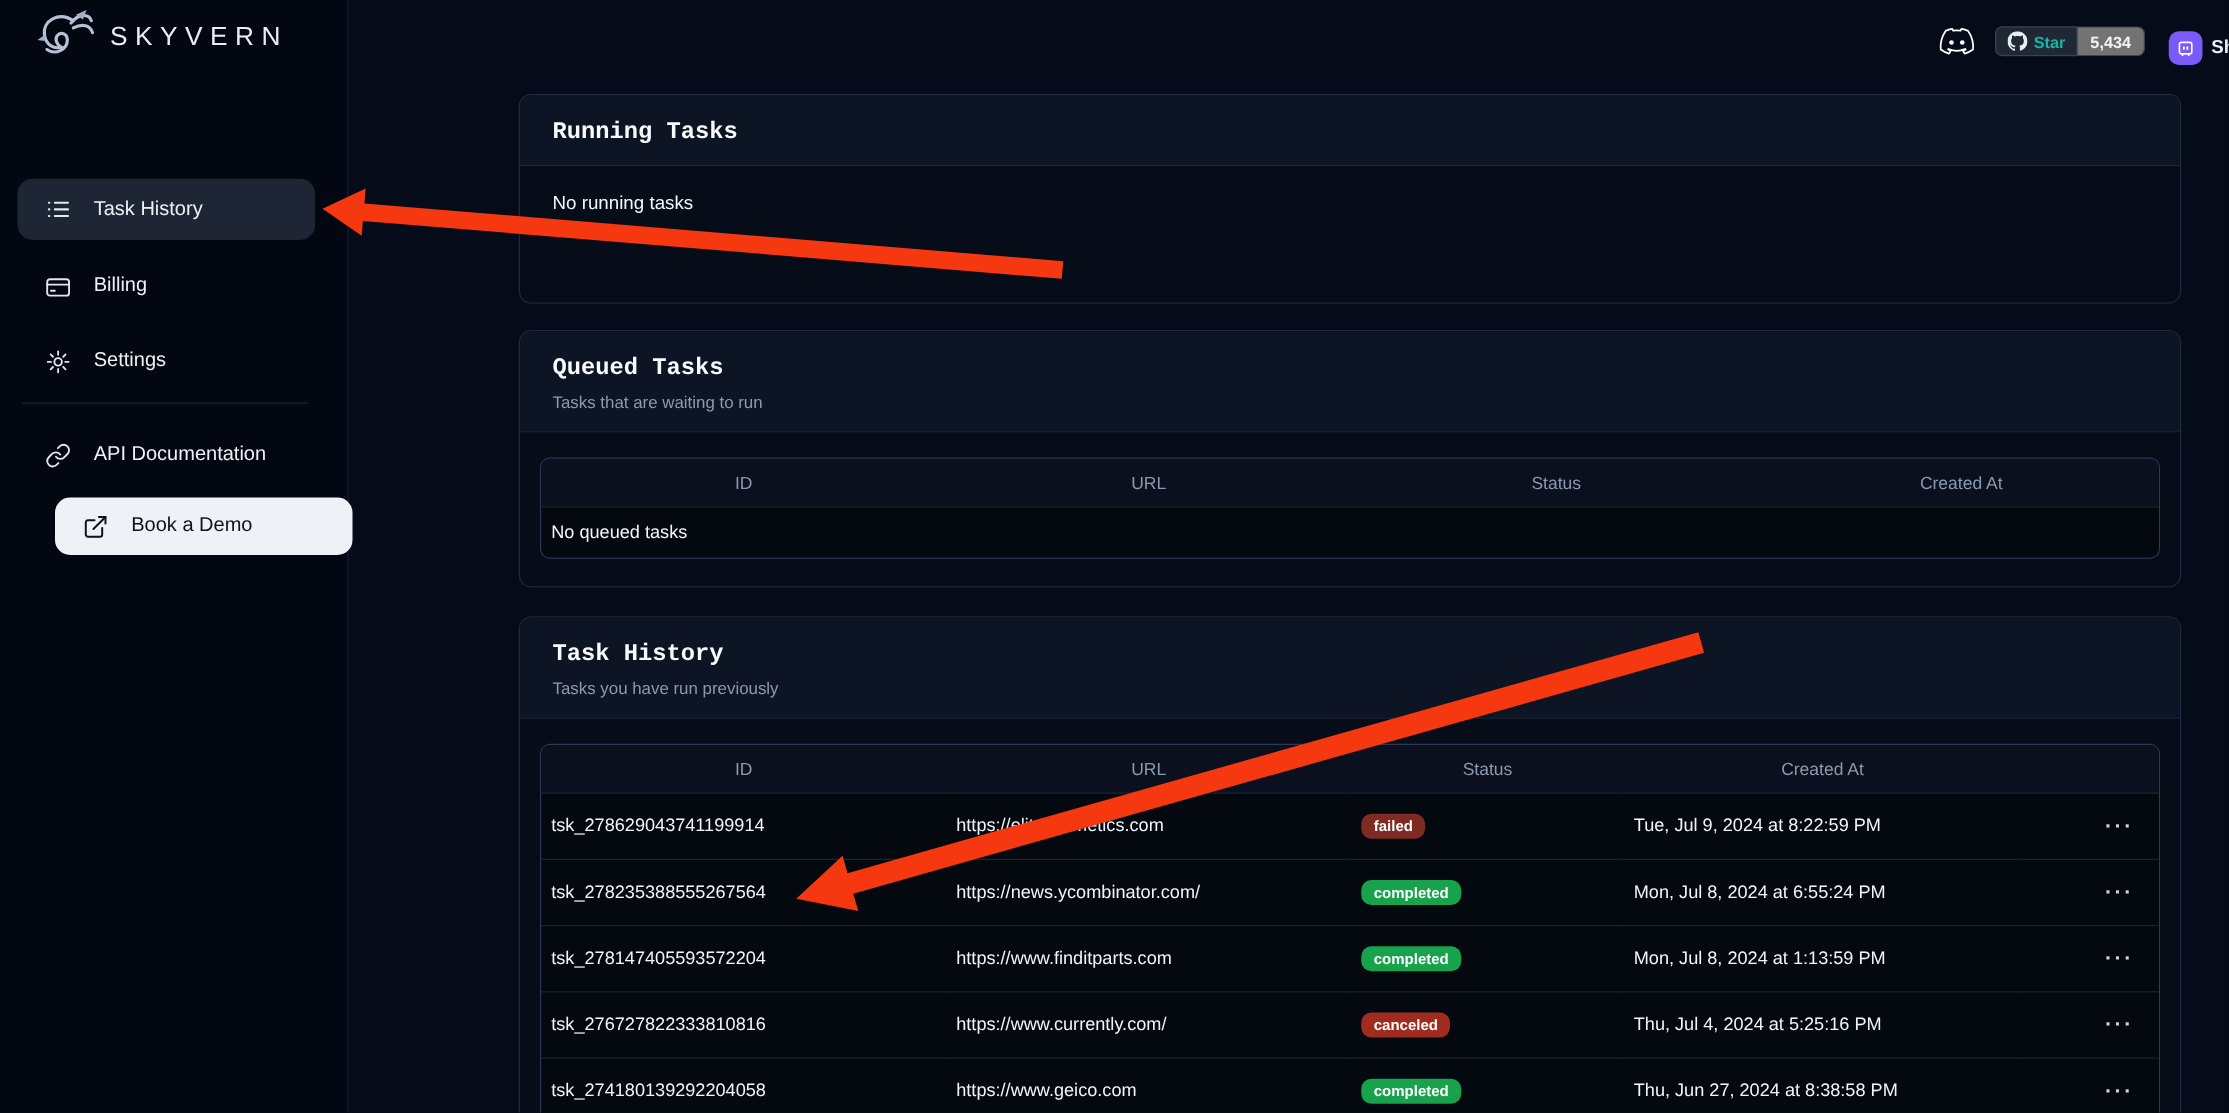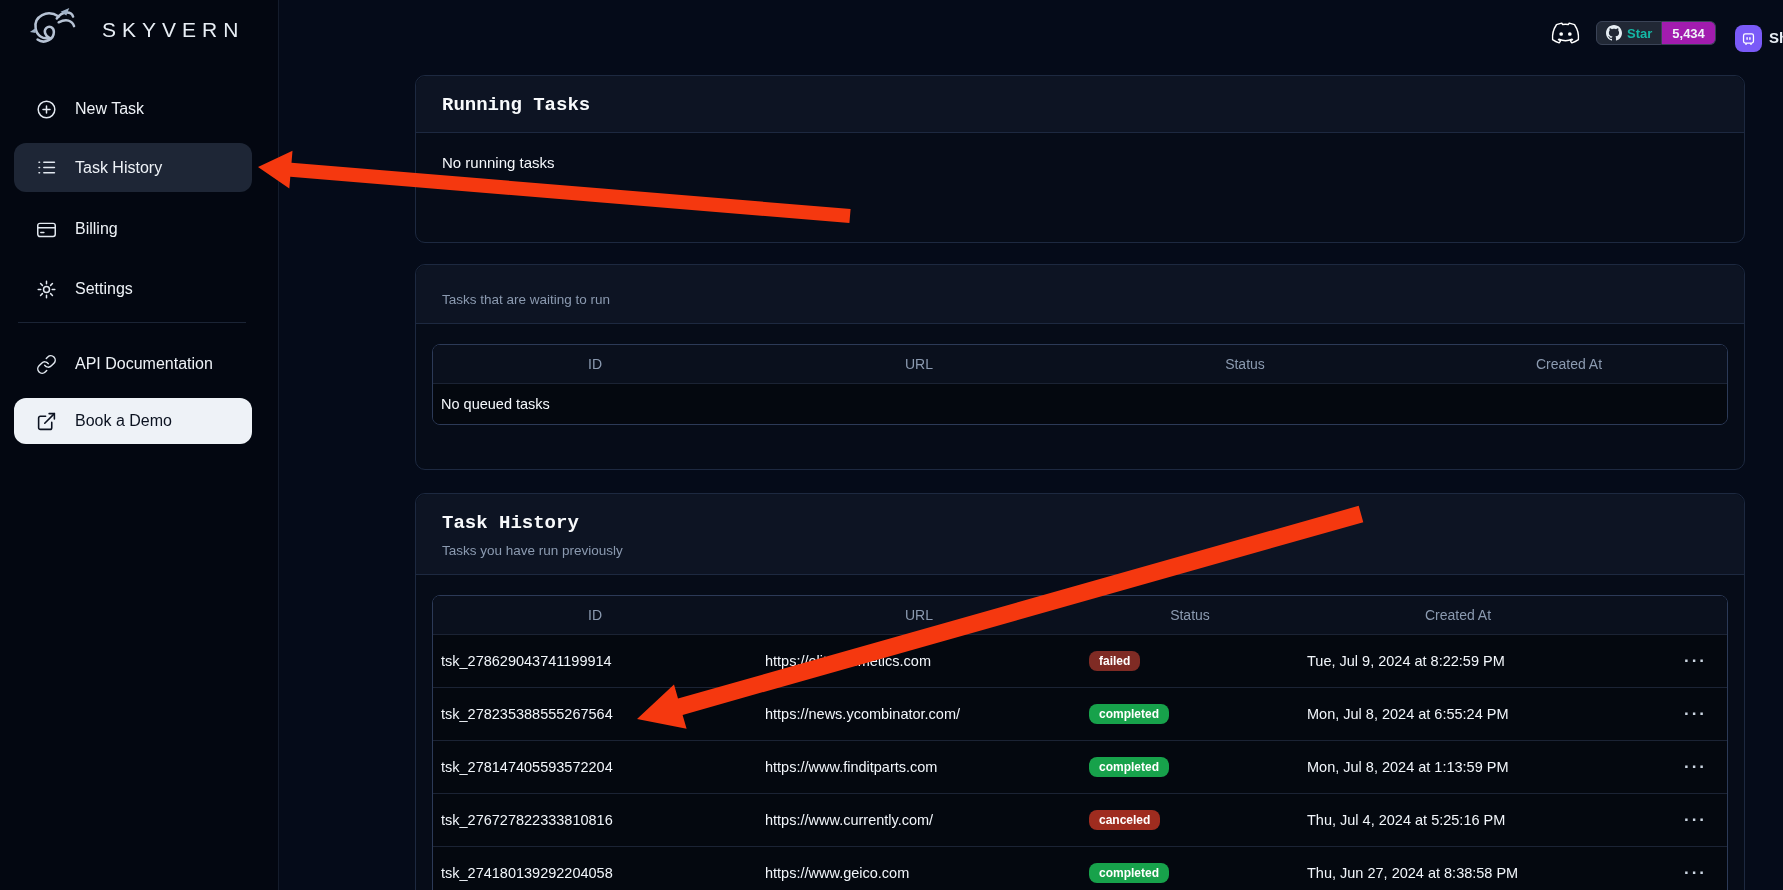--- a/index.html
+++ b/index.html
@@ -3,35 +3,35 @@
 <meta charset="utf-8">
 <style>
   html,body{margin:0;padding:0;}
   body{
     width:1783px;height:890px;position:relative;overflow:hidden;
     background:#050b19;font-family:"Liberation Sans","DejaVu Sans",sans-serif;
     color:#f1f5f9;-webkit-font-smoothing:antialiased;
   }
   
   .sidebar{position:absolute;left:0;top:0;width:278px;height:890px;background:#030711;border-right:1px solid #141c2c;}
-  .logo{position:absolute;left:24px;top:6px;display:flex;align-items:center;gap:24px;}
+  .logo{position:absolute;left:24px;top:6px;display:flex;align-items:center;gap:10px;}
   .logo-text{font-size:21px;letter-spacing:6px;color:#e8eef5;font-weight:400;}
   .nav-item{position:absolute;left:14px;width:238px;height:46px;display:flex;align-items:center;gap:18px;padding-left:22px;box-sizing:border-box;border-radius:12px;cursor:pointer;}
   .nav-item .lbl{font-size:16px;color:#eef2f7;}
   .nav-item.active{background:#1e2636;}
   .nav-divider{position:absolute;left:18px;top:322px;width:228px;height:1px;background:#1b2435;}
-  .nav-item.demo{background:#eef2f7;}
+  .nav-item.demo{background:#eef2f7;margin-left:30px;}
   .nav-item.demo .lbl{color:#0b1220;font-weight:500;}
   .icon20{width:21px;height:21px;flex:none;}
   
   .top-cluster{position:absolute;top:0;left:0;width:1783px;height:56px;}
   .discord{position:absolute;left:1550px;top:20px;width:31px;height:26px;cursor:pointer;}
   .star-widget{position:absolute;left:1596px;top:21px;height:24px;display:flex;cursor:pointer;}
   .star-left{display:flex;align-items:center;gap:5px;padding:0 9px;background:#212835;border:1px solid #3a4356;border-radius:6px 0 0 6px;font-size:13px;font-weight:700;color:#14b8a6;}
-  .star-right{display:flex;align-items:center;padding:0 10px;background:#a21caf;border:1px solid #3a4356;border-left:none;border-radius:0 6px 6px 0;font-size:13px;font-weight:700;color:#f0f4f8;}
+  .star-right{display:flex;align-items:center;padding:0 10px;background:#737373;border:1px solid #3a4356;border-left:none;border-radius:0 6px 6px 0;font-size:13px;font-weight:700;color:#f0f4f8;}
   .avatar{position:absolute;left:1735px;top:25px;width:27px;height:27px;border-radius:8px;background:#7a5af8;display:flex;align-items:center;justify-content:center;cursor:pointer;}
   .user-frag{position:absolute;left:1769px;top:29px;font-size:15px;font-weight:600;color:#e8eef5;white-space:nowrap;}
   
   .card{position:absolute;left:415px;width:1330px;background:#060c18;border:1px solid #1d2940;border-radius:10px;box-sizing:border-box;}
   .card-header{background:#0d1423;border-bottom:1px solid #1d2940;border-radius:10px 10px 0 0;padding:18px 26px 16px 26px;}
   .card-title{font-size:19px;font-weight:700;color:#f8fafc;font-family:Liberation Mono, monospace;}
   .card-sub{font-size:13.5px;color:#8b9ab0;margin-top:9px;}
   .card-empty{padding:21px 26px;font-size:15px;color:#f5f8fc;}
   .tbl-wrap{margin:20px 16px;border:1px solid #2c3a57;border-radius:8px;overflow:hidden;}
   table{border-collapse:collapse;table-layout:fixed;width:1296px;background:#04080f;}
@@ -57,28 +57,20 @@
         <path d="M36 17 C44 13 50 15 52 21"></path>
       </g>
       <g fill="#9fb0c6">
         <path d="M38 6 L47 2 L44 10 Z"></path>
         <path d="M12 23 L6 27 L12 28 Z"></path>
       </g>
     </svg>
     <span class="logo-text">SKYVERN</span>
   </div>
 
-  <div class="nav-item" style="top:86px;">
-    <svg class="icon20" viewBox="0 0 24 24" fill="none" stroke="#e2e8f0" stroke-width="1.7" stroke-linecap="round">
-        <circle cx="12" cy="12" r="9.5"></circle>
-        <line x1="12" y1="8" x2="12" y2="16"></line>
-        <line x1="8" y1="12" x2="16" y2="12"></line>
-      </svg>
-    <span class="lbl">New Task</span>
-  </div>
 
   <div class="nav-item active" style="top:143px;height:49px;">
     <svg class="icon20" viewBox="0 0 24 24" fill="none" stroke="#e2e8f0" stroke-width="1.9" stroke-linecap="round">
         <line x1="9" y1="6" x2="21" y2="6"></line>
         <line x1="9" y1="12" x2="21" y2="12"></line>
         <line x1="9" y1="18" x2="21" y2="18"></line>
         <line x1="3.5" y1="6" x2="4" y2="6"></line>
         <line x1="3.5" y1="12" x2="4" y2="12"></line>
         <line x1="3.5" y1="18" x2="4" y2="18"></line>
       </svg>
@@ -155,20 +147,21 @@
 
 <div class="card" style="top:75px;height:168px;">
   <div class="card-header">
     <div class="card-title">Running Tasks</div>
   </div>
   <div class="card-empty">No running tasks</div>
 </div>
 
 <div class="card" style="top:264px;height:206px;">
   <div class="card-header">
+    <div class="card-title">Queued Tasks</div>
     <div class="card-sub">Tasks that are waiting to run</div>
   </div>
   <div class="tbl-wrap">
     <table>
       <colgroup>
           <col style="width:324px">
           <col style="width:324px">
           <col style="width:328px">
           <col style="width:320px">
         </colgroup>

